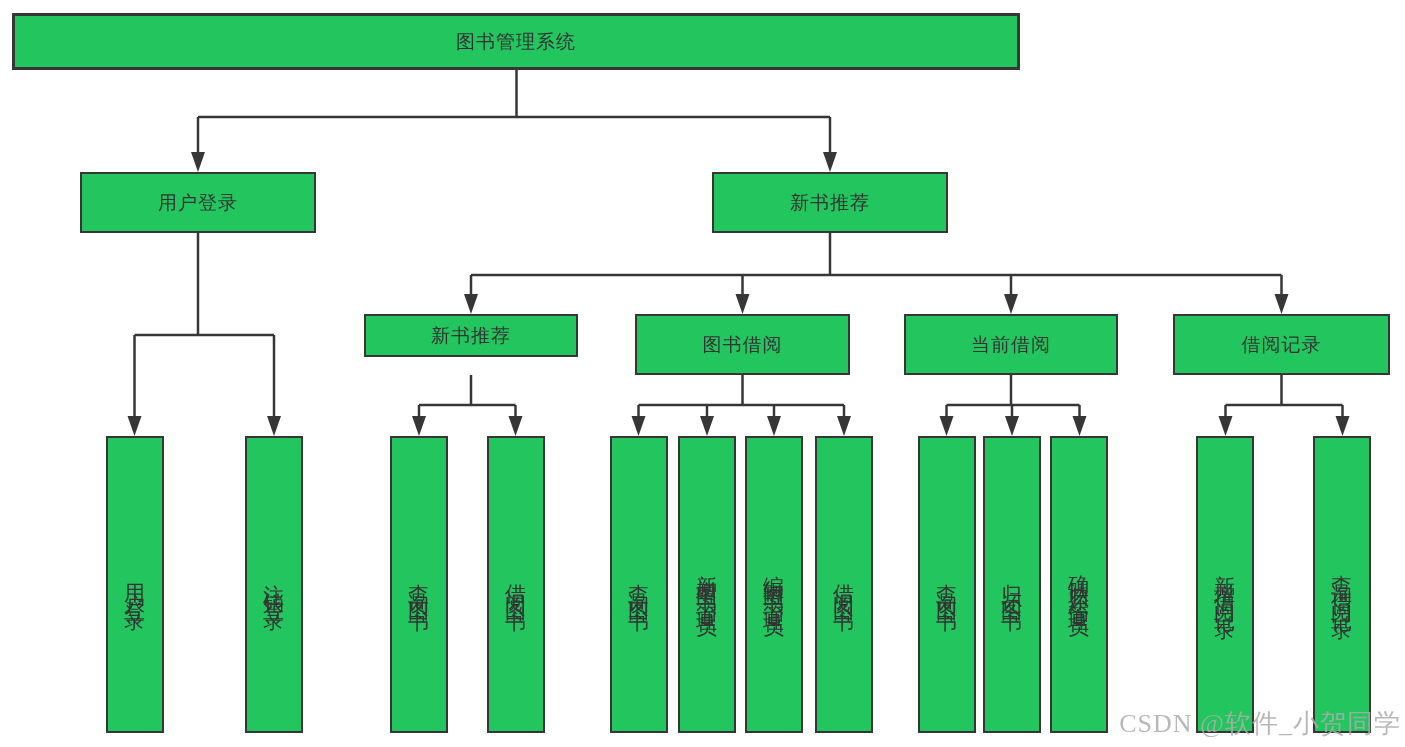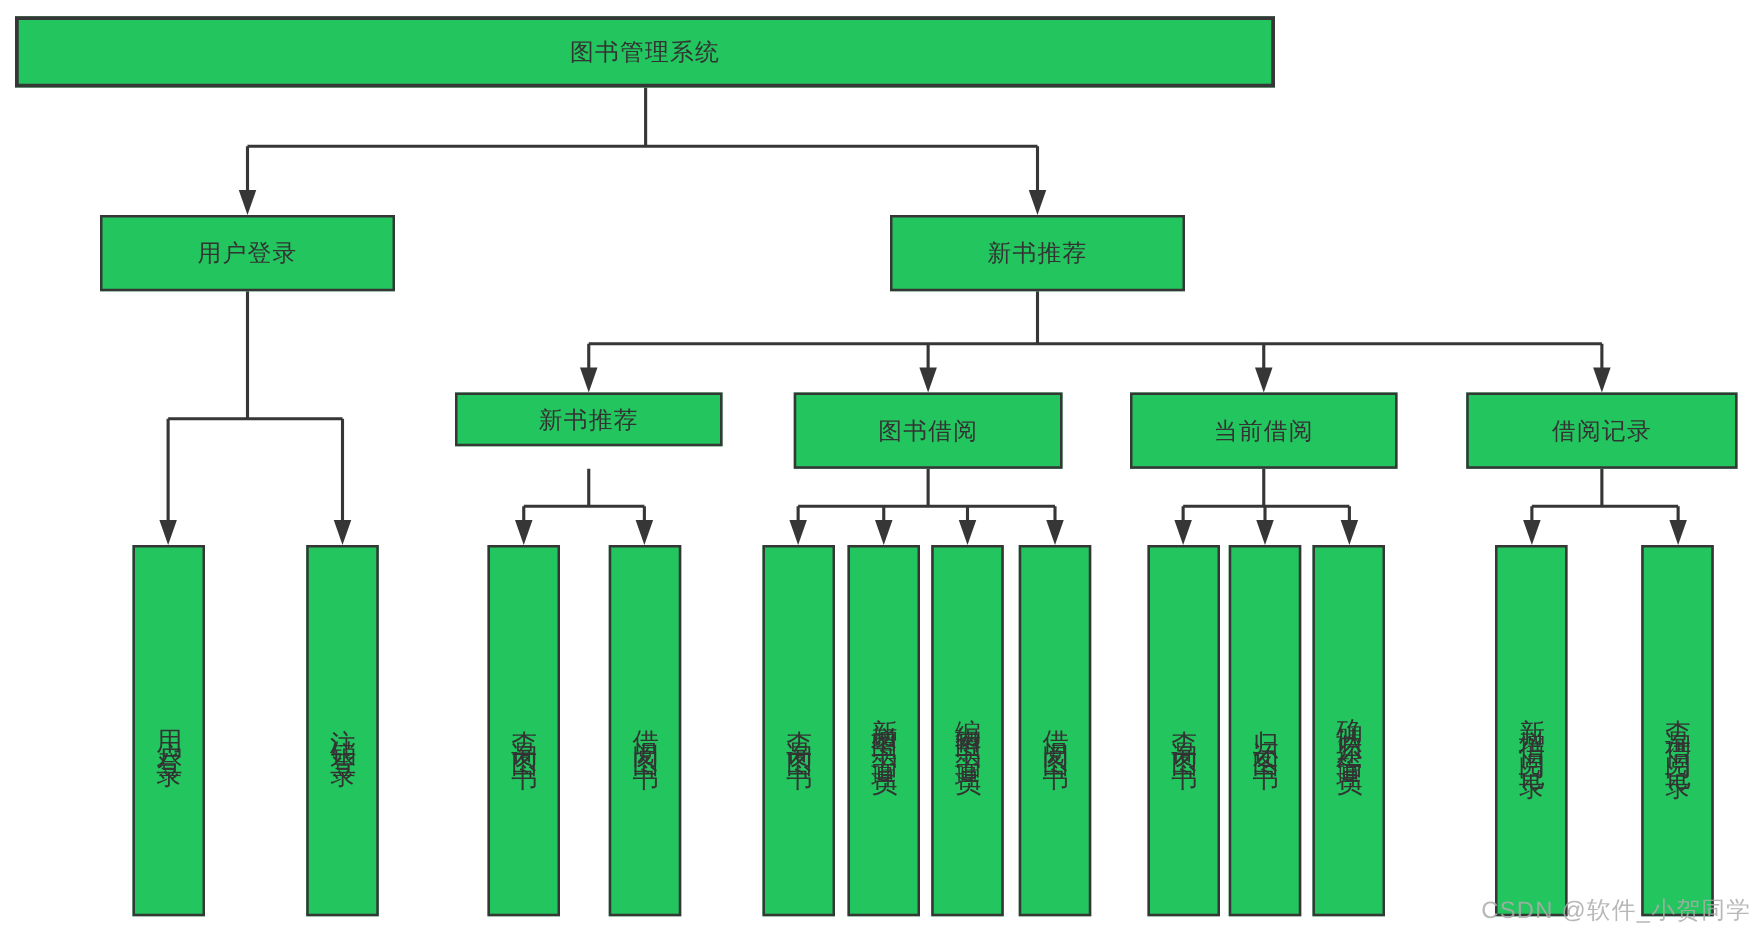--- a/index.html
+++ b/index.html
@@ -32,24 +32,25 @@
     font-size:21px;
     letter-spacing:9px;
     line-height:1;
     white-space:nowrap;
   }
   .vbox .lbl.tight{letter-spacing:6px;}
   #watermark{
     position:absolute;
     right:4px;bottom:6px;
     z-index:5;
-    font-size:19px;
+    font-size:26px;
     letter-spacing:1px;
     color:rgba(172,172,172,0.85);
     white-space:nowrap;
+    font-family:Liberation Serif, serif;
   }
 </style>
 </head>
 <body>
 
 <div id="stage">
 
   <svg id="connectors" width="1405" height="747" viewBox="0 0 1405 747">
       <line x1="516.5" y1="70" x2="516.5" y2="117" stroke="#363636" stroke-width="2.5"></line>
       <line x1="198" y1="117" x2="830" y2="117" stroke="#363636" stroke-width="2.5"></line>

